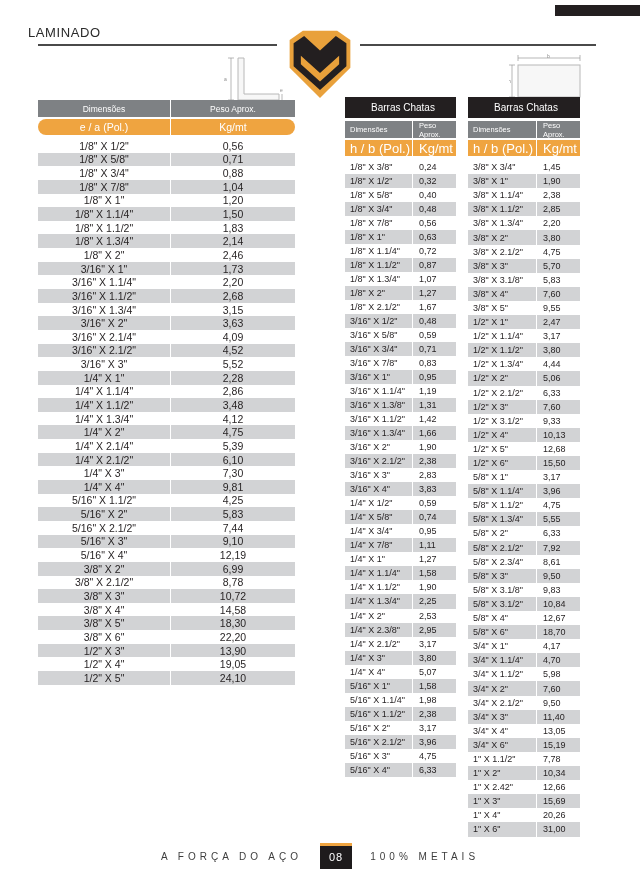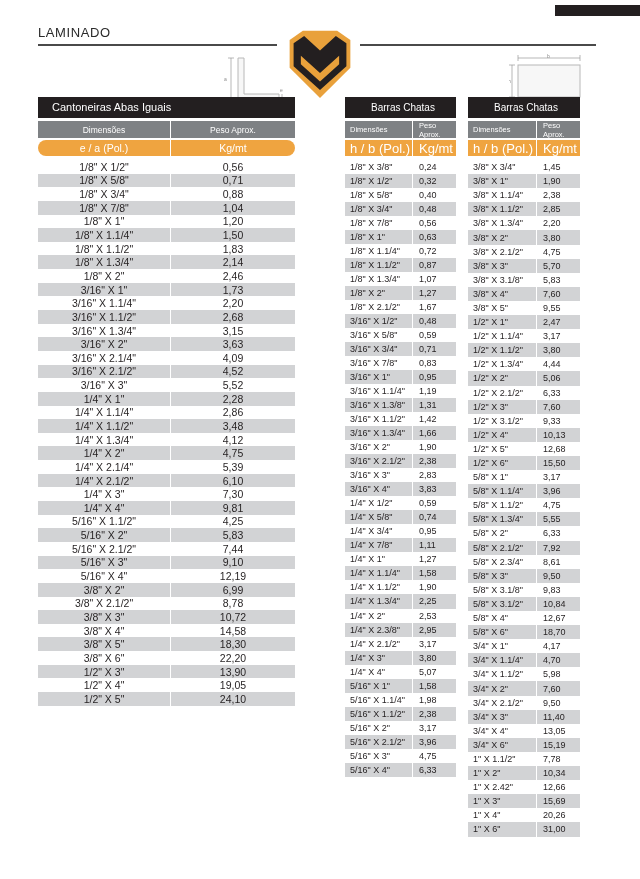--- a/index.html
+++ b/index.html
@@ -6,21 +6,21 @@
     --orange:#EFA440; --gold:#E9A13B; --ink:#231F20;
     --header_gray:#7E8184; --row_alt:#D2D3D5;
   }
   *{box-sizing:border-box; margin:0; padding:0;}
   html,body{background:#fff;}
   body{font-family:"Liberation Sans","DejaVu Sans",sans-serif; color:var(--ink);}
   .page{position:relative; width:640px; height:879px; background:#fff; overflow:hidden;}
 
   .top-bar{position:absolute; top:5px; right:0; width:85px; height:11px; background:var(--ink);}
 
-  .laminado{position:absolute; left:38px; top:25px; font-size:13px; letter-spacing:.6px; color:#2a2a2a;}
+  .laminado{position:absolute; left:28px; top:25px; font-size:13px; letter-spacing:.6px; color:#2a2a2a;}
   .rule-l{position:absolute; left:38px; top:44px; width:239px; height:2px; background:#4a4a4a;}
   .rule-r{position:absolute; left:360px; top:44px; width:236px; height:2px; background:#4a4a4a;}
   .big-title{position:absolute; left:36px; top:49px; font-size:41px; font-weight:bold; letter-spacing:-1.5px; color:#1d1a1b;}
 
   .logo{position:absolute; left:287px; top:27px;}
   .gold{fill:var(--gold);} .ink-fill{fill:var(--ink);}
   .diagram{position:absolute;}
   .d-angle{left:222px; top:54px;}
   .d-flat{left:509px; top:54px;}
   .dim-line{stroke:#9a9a9a; stroke-width:.7;}
@@ -100,21 +100,20 @@
     <line class="dim-line" x1="9" y1="1" x2="9" y2="7"></line>
     <line class="dim-line" x1="71" y1="1" x2="71" y2="7"></line>
     <text class="dim-text" x="38" y="3.5">b</text>
     <line class="dim-line" x1="3" y1="11" x2="3" y2="43"></line>
     <line class="dim-line" x1="0" y1="11" x2="6" y2="11"></line>
     <line class="dim-line" x1="0" y1="43" x2="6" y2="43"></line>
     <text class="dim-text" x="-1" y="29">h</text>
   </svg>
 
   <section class="table t-left">
-    <div class="ttitle">Cantoneiras Abas Iguais</div>
     <div class="thead gray">
       <span class="c1">Dimensões</span>
       <span class="c2">Peso Aprox.</span>
     </div>
     <div class="thead orange">
       <span class="c1">e / a (Pol.)</span>
       <span class="c2">Kg/mt</span>
     </div>
     <div class="tbody">
         <div class="trow">
@@ -669,14 +668,19 @@
           <span class="c1">1" X 4"</span>
           <span class="c2">20,26</span>
         </div>
         <div class="trow alt">
           <span class="c1">1" X 6"</span>
           <span class="c2">31,00</span>
         </div>
       </div>
   </section>
 
+  <div class="footer">
+    <span class="ftext">A FORÇA DO AÇO</span>
+    <span class="page-badge">08</span>
+    <span class="ftext">100% METAIS</span>
+  </div>
 
 </div>
 
 </body></html>

